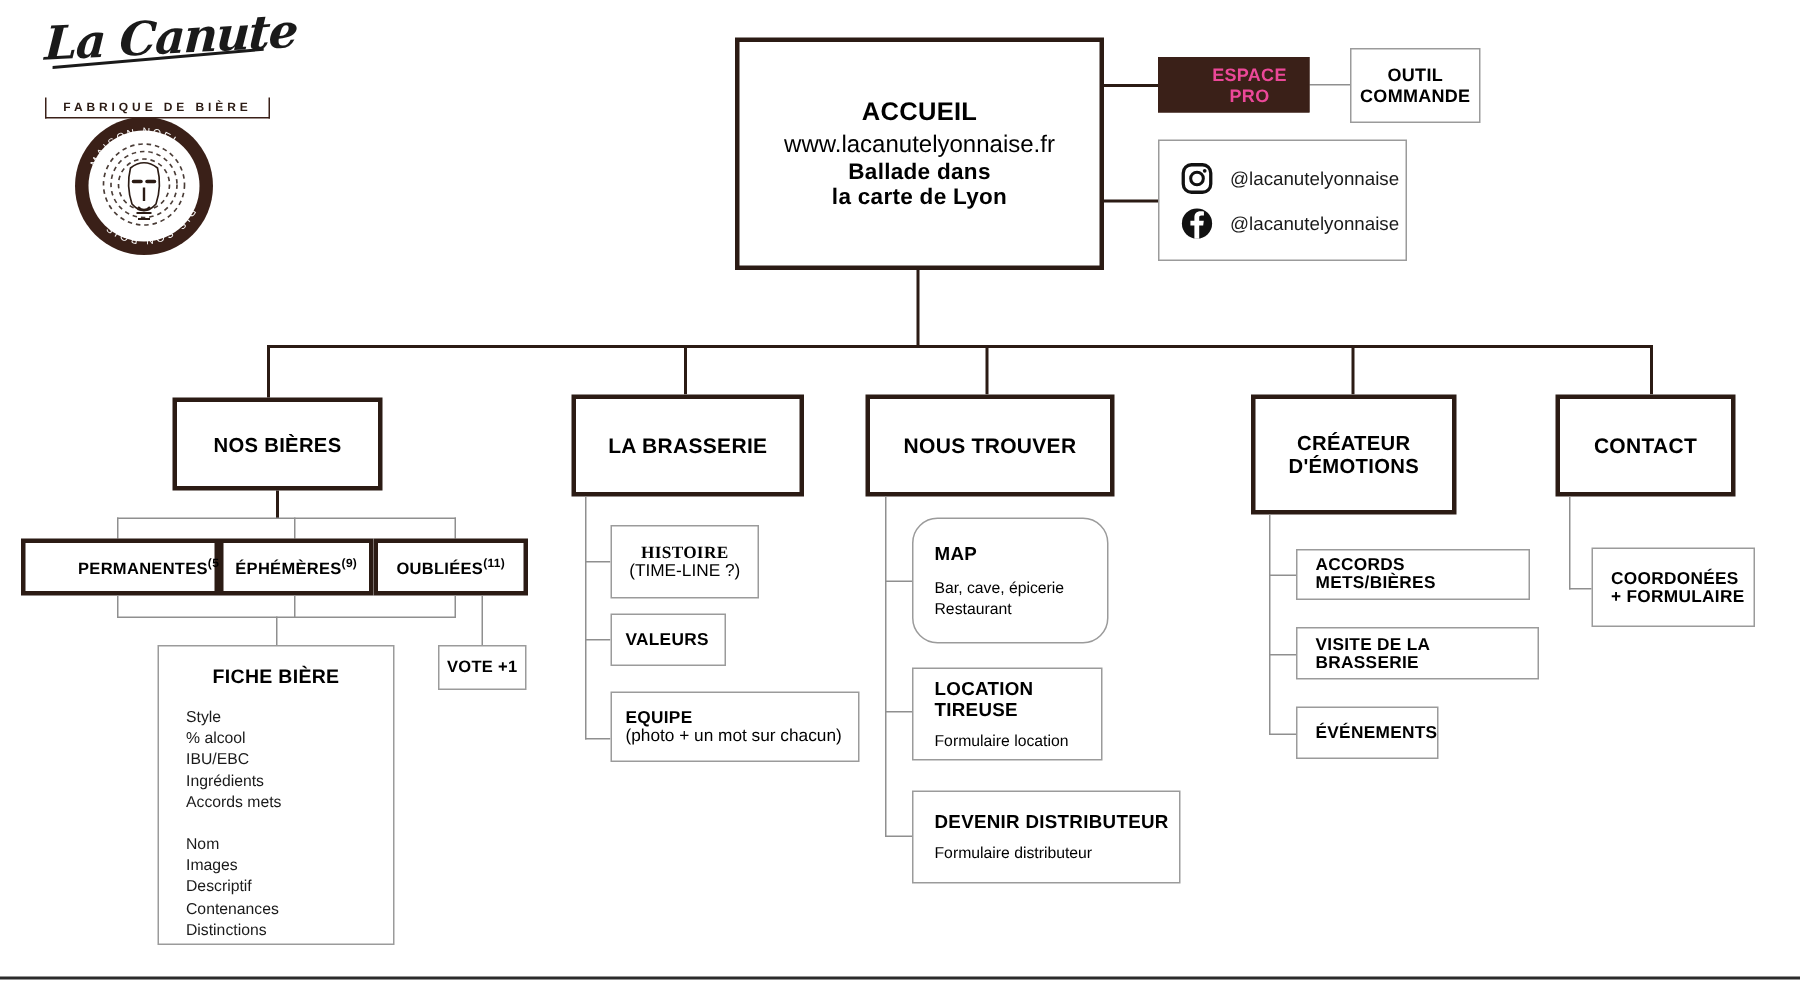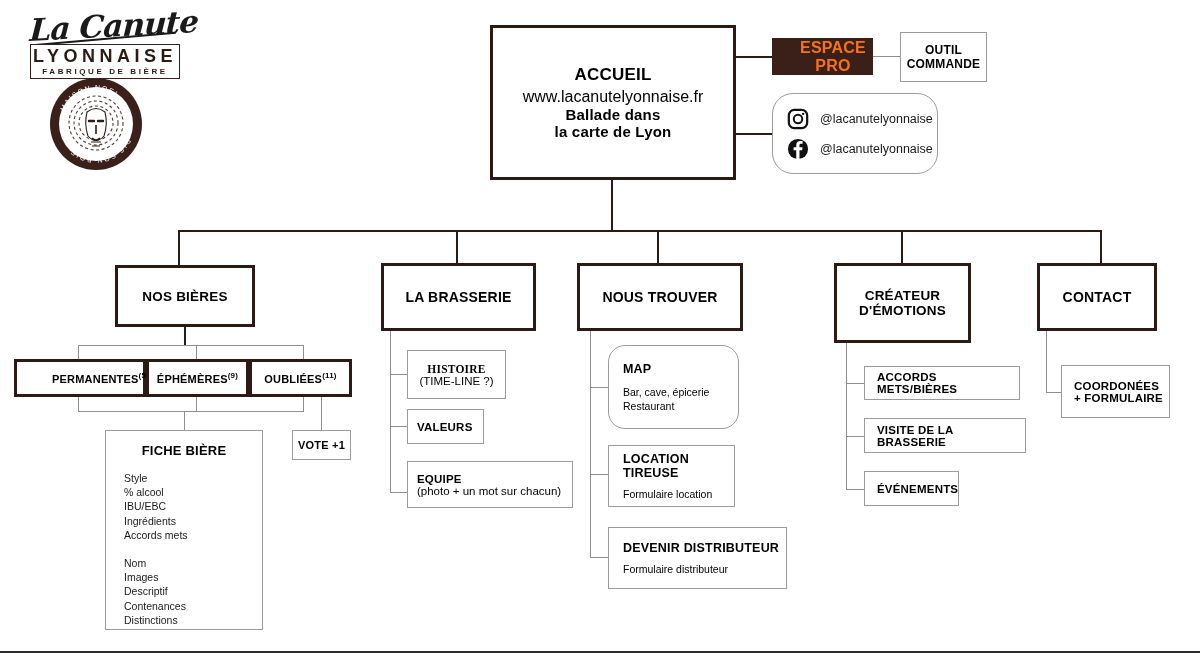--- a/index.html
+++ b/index.html
@@ -72,21 +72,20 @@
   
   #footrule{position:absolute;left:0;top:651px;width:1200px;height:2px;background:#2b2b2b;}
 </style>
 </head>
 <body>
 
 <div id="canvas">
 
   <div id="logo">
     <div class="script">La Canute</div>
-    <div class="band">LYONNAISE</div>
     <div class="sub">FABRIQUE DE BIÈRE</div>
     <div class="medal">
       <div class="inner"></div>
       <div class="ring-txt">
         <svg width="92" height="92" viewBox="0 0 92 92" aria-hidden="true">
           <defs>
             <path id="arcTop" d="M 12,46 A 34,34 0 0 1 80,46"></path>
             <path id="arcBot" d="M 80,46 A 34,34 0 0 1 12,46"></path>
           </defs>
           <text font-size="7" font-family="Liberation Sans, sans-serif" fill="#ffffff" letter-spacing="1.4">
@@ -122,29 +121,29 @@
     <div class="ttl" style="font-size:15px;">la carte de Lyon</div>
   </div>
 
   <div class="ln" style="left:736px;top:56px;width:36px;height:2px;"></div>
 
   <div class="ln grey" style="left:873px;top:56px;width:27px;height:1px;"></div>
 
   <div class="ln" style="left:736px;top:133px;width:36px;height:2px;"></div>
 
   <div class="box center" id="espacepro" style="left:772px;top:38px;width:101px;height:37px;background:#3a2018;border:1px solid #3a2018;">
-    <div class="ttl" style="font-size:16px;color:#f97316;padding-left:21px;">ESPACE PRO</div>
+    <div class="ttl" style="font-size:12px;color:#ec4899;padding-left:21px;">ESPACE PRO</div>
   </div>
 
   <div class="box thin center" id="outil" style="left:900px;top:32px;width:87px;height:50px;">
     <div class="ttl" style="font-size:12px;">OUTIL</div>
     <div class="ttl" style="font-size:12px;">COMMANDE</div>
   </div>
 
-  <div class="box thin" id="socialbox" style="left:772px;top:93px;width:166px;height:81px;display:flex;flex-direction:column;justify-content:center;border-radius:21px;">
+  <div class="box thin" id="socialbox" style="left:772px;top:93px;width:166px;height:81px;display:flex;flex-direction:column;justify-content:center;">
     <div class="social-row">
       <svg class="ic" viewBox="0 0 24 24">
         <rect x="2" y="2" width="20" height="20" rx="6" fill="none" stroke="#111" stroke-width="2.4"></rect>
         <circle cx="12" cy="12" r="4.6" fill="none" stroke="#111" stroke-width="2.2"></circle>
         <circle cx="17.6" cy="6.4" r="1.35" fill="#111"></circle>
       </svg>
       <span class="handle">@lacanutelyonnaise</span>
     </div>
     <div class="social-row">
       <svg class="ic" viewBox="0 0 24 24">

